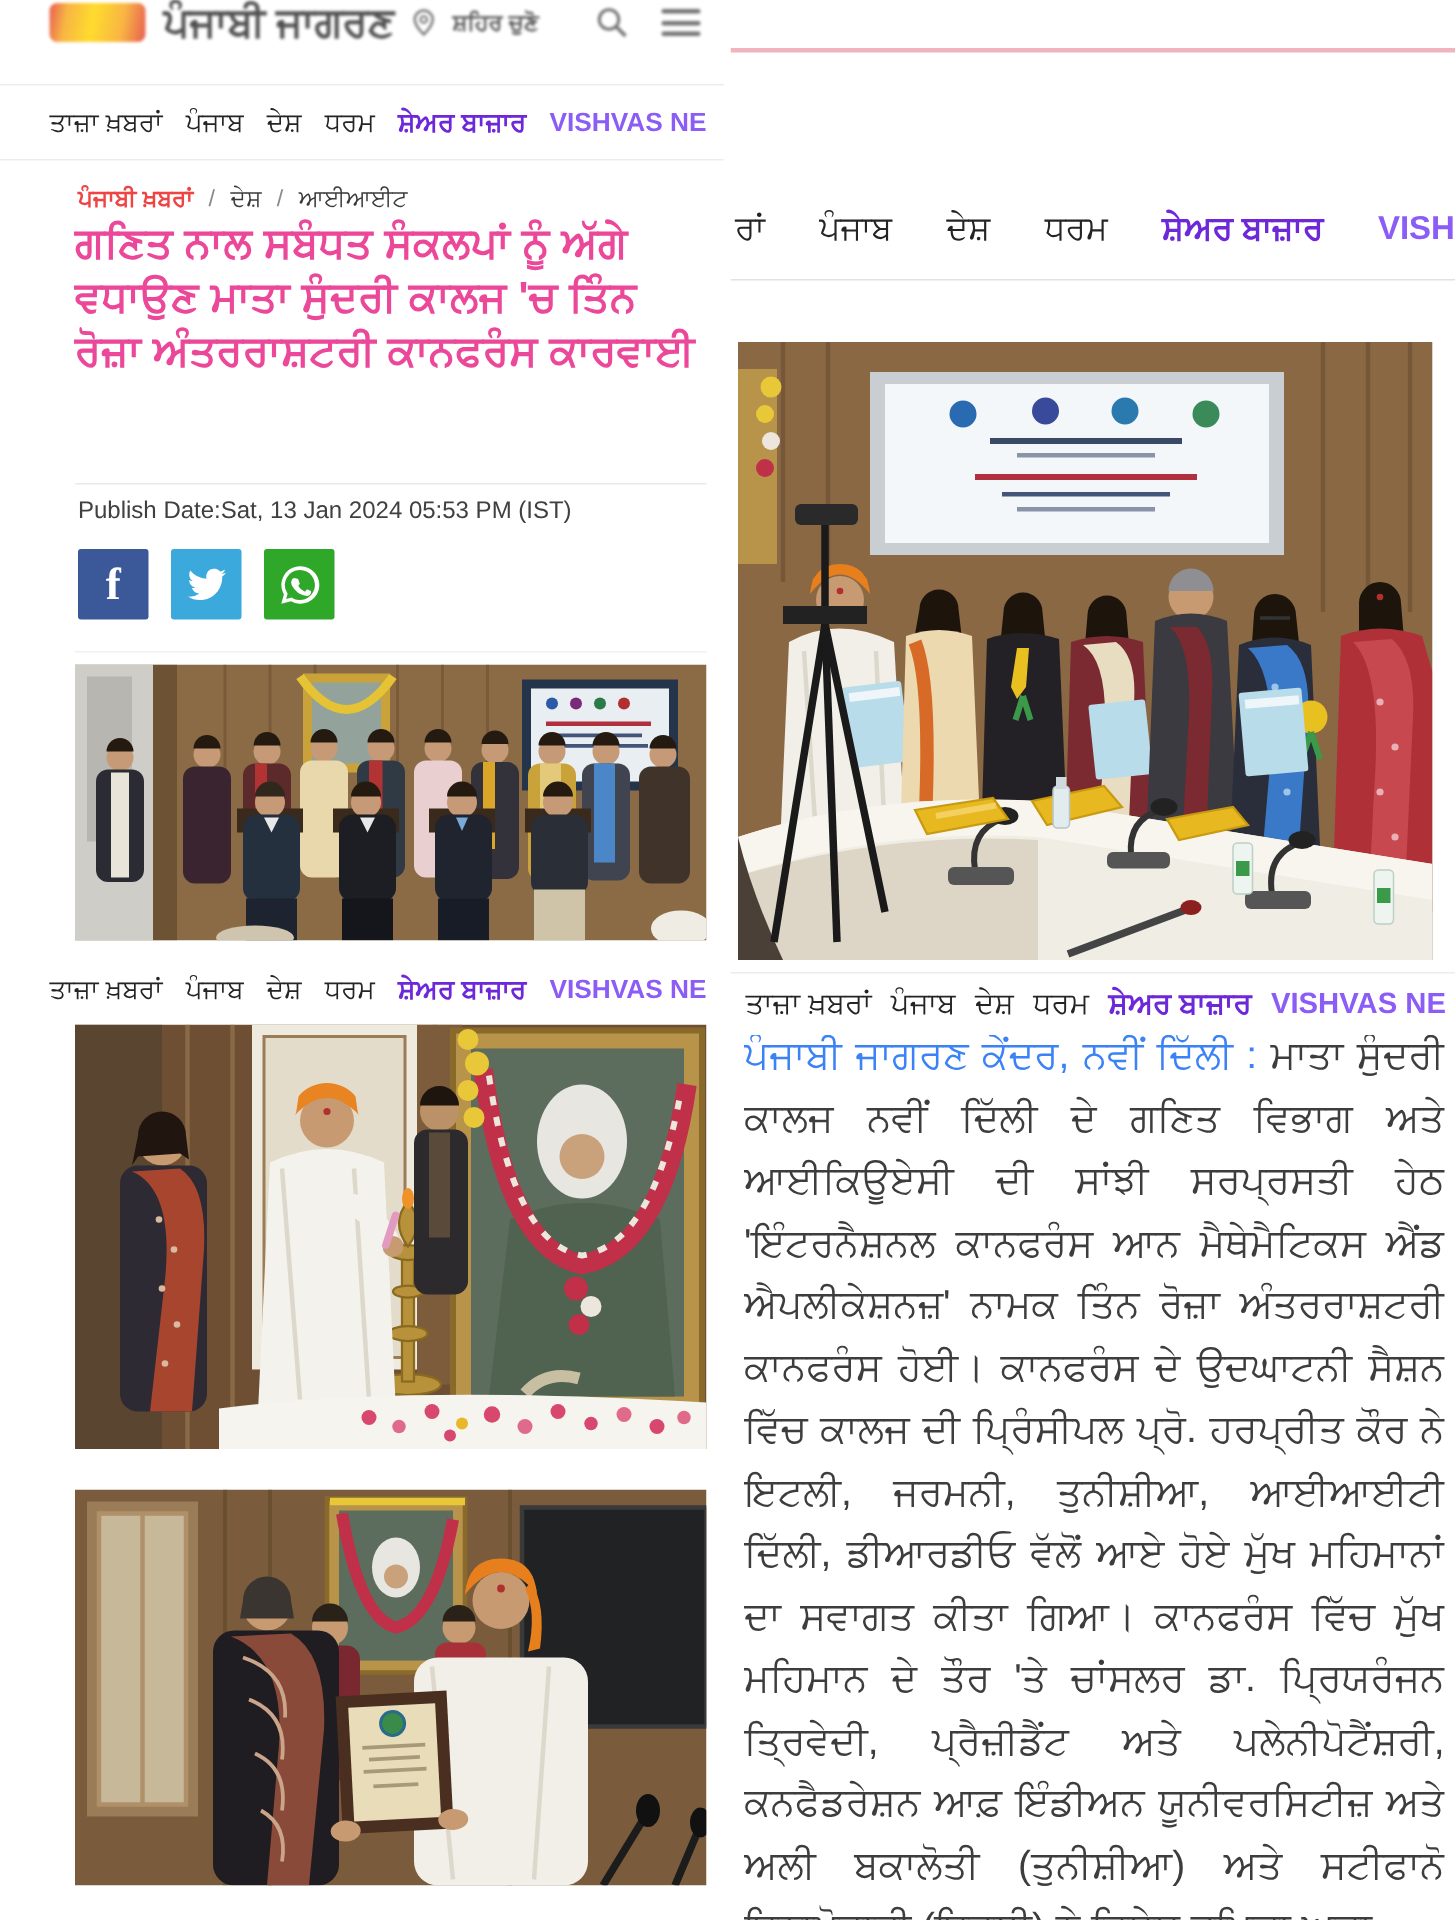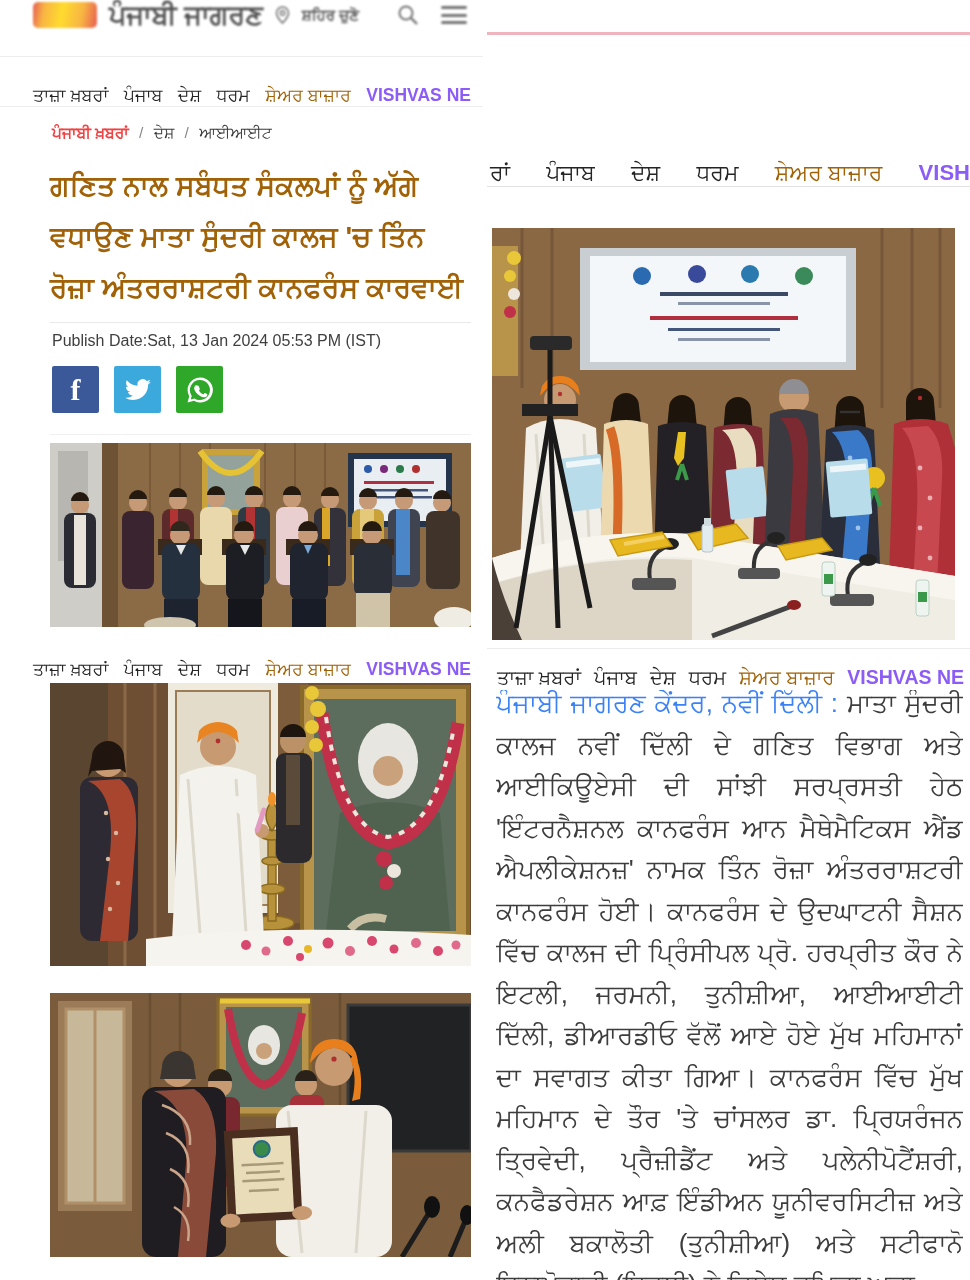--- a/index.html
+++ b/index.html
@@ -16,34 +16,34 @@
   .lp-crop-inner{position:absolute;top:-26px;left:0;right:0;height:82px;display:flex;align-items:center;
     padding-left:33px;gap:12px;filter:blur(1.2px);opacity:.82;}
   .mini-flame{width:64px;height:26px;border-radius:5px;flex:0 0 auto;
     background:linear-gradient(100deg,#e23a2e 0%,#f7a51b 18%,#ffd400 45%,#f7a51b 75%,#e23a2e 100%);}
   .mini-title{font-size:27px;font-weight:800;color:#2a2a2a;white-space:nowrap;}
   .mini-city{font-size:15px;font-weight:700;color:#333;white-space:nowrap;}
   .mini-right{margin-left:auto;display:flex;align-items:center;gap:22px;padding-right:16px;}
   .hamburger{width:26px;height:18px;display:flex;flex-direction:column;justify-content:space-between;}
   .hamburger span{height:3px;background:#555;border-radius:2px;}
 
-  .navbar{display:flex;align-items:flex-end;justify-content:space-between;font-size:17.5px;color:#242424;}
+  .navbar{display:flex;align-items:center;justify-content:space-between;font-size:17.5px;color:#242424;}
   .navbar .nav-item{white-space:nowrap;cursor:pointer;}
-  .navbar .nv-bold{font-weight:400;color:#a16207;}
+  .navbar .nv-bold{font-weight:700;color:#6d28d9;}
   .navbar .nv-green{font-weight:700;color:#8b5cf6;}
   .lp-nav1{position:absolute;top:56px;left:0;right:0;height:50px;padding:0 12px 0 33px;border-bottom:1px solid #ededed;}
   .lp-nav2{position:absolute;top:638px;left:0;right:0;height:42px;padding:0 12px 0 33px;}
 
   .lp-breadcrumb{position:absolute;top:124px;left:52px;font-size:15.5px;color:#555;}
   .lp-breadcrumb .bc-root{font-weight:800;color:#ef4444;}
   .lp-breadcrumb .bc-sep{color:#8a8a8a;padding:0 6px;}
   .lp-breadcrumb .bc-link{color:#3a3a3a;}
 
-  .lp-headline{position:absolute;top:160px;left:50px;width:422px;margin:0;
-    font-size:28px;line-height:51px;font-weight:700;color:#a16207;letter-spacing:.2px;}
+  .lp-headline{position:absolute;top:144px;left:50px;width:422px;margin:0;
+    font-size:28px;line-height:36px;font-weight:700;color:#ec4899;letter-spacing:.2px;}
 
   .rule{position:absolute;left:50px;width:421px;border-top:1px solid #e9e9e9;height:0;}
   .lp-rule1{top:322px;}
   .lp-rule2{top:434px;border-color:#f0f0f0;}
 
   .lp-publish{position:absolute;top:332px;left:52px;font-size:16px;color:#404040;}
 
   .lp-social{position:absolute;top:366px;left:52px;display:flex;gap:15px;}
   .soc-btn{width:47px;height:47px;border-radius:2px;display:flex;align-items:center;justify-content:center;cursor:pointer;}
   .soc-fb{background:#3b5998;}

